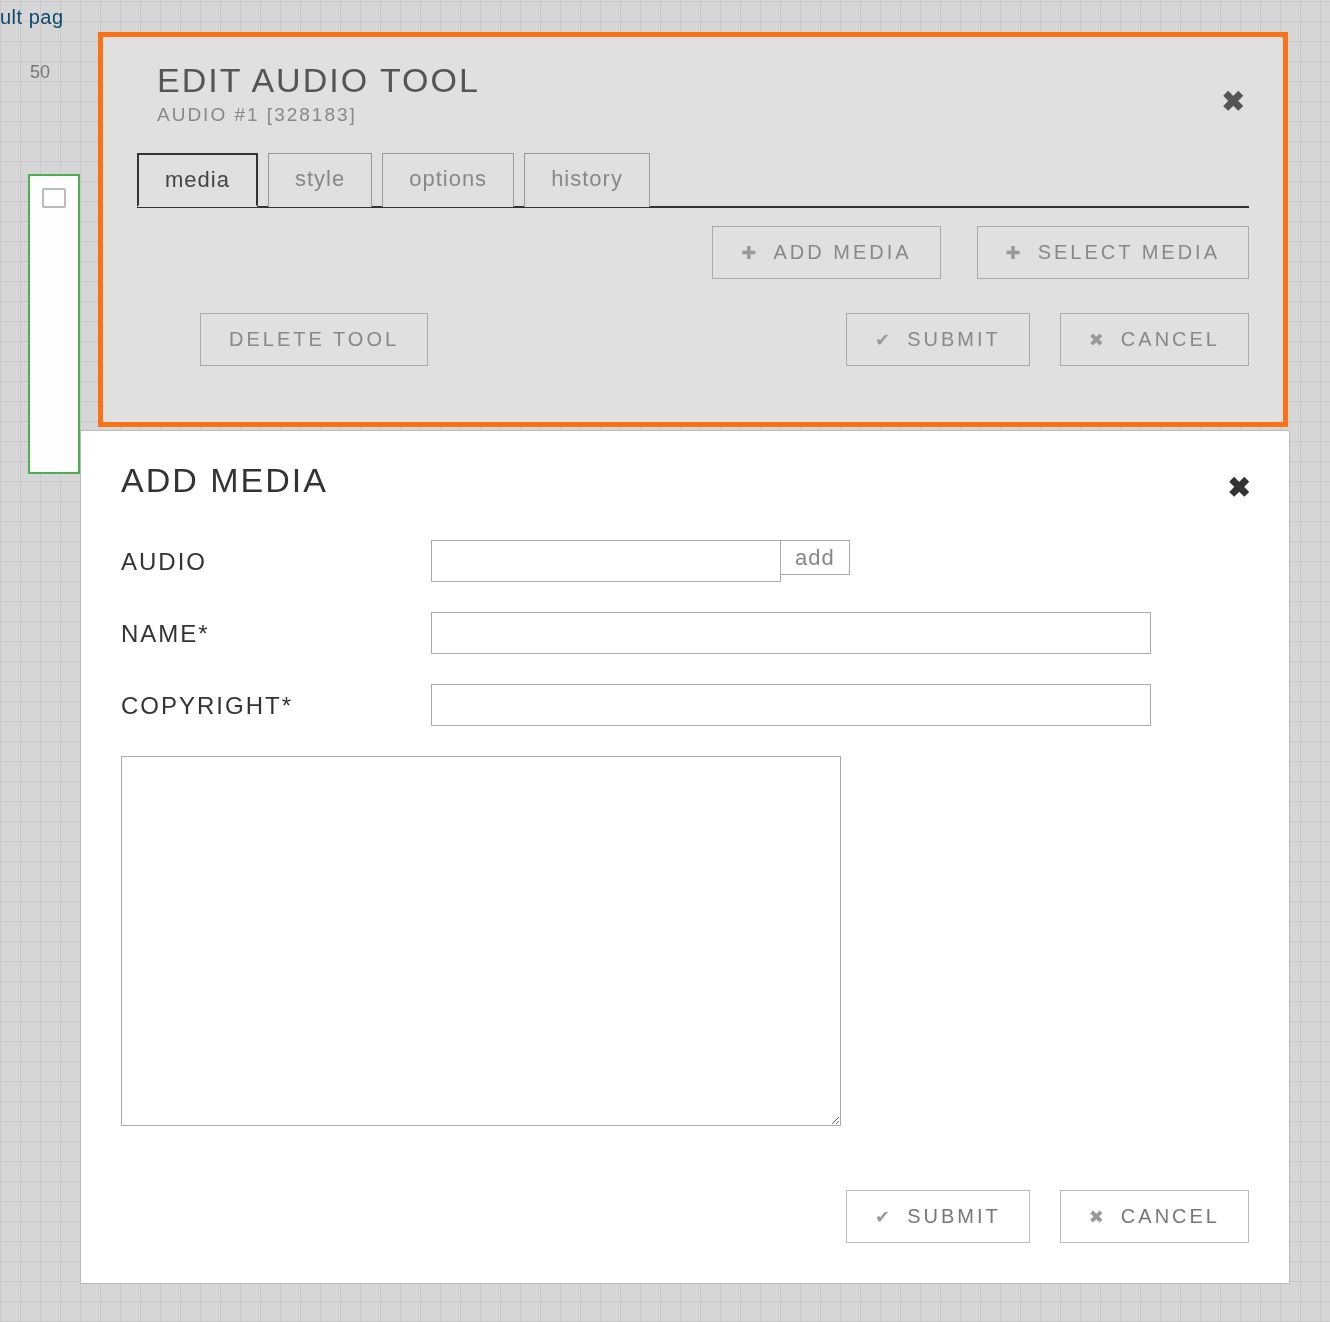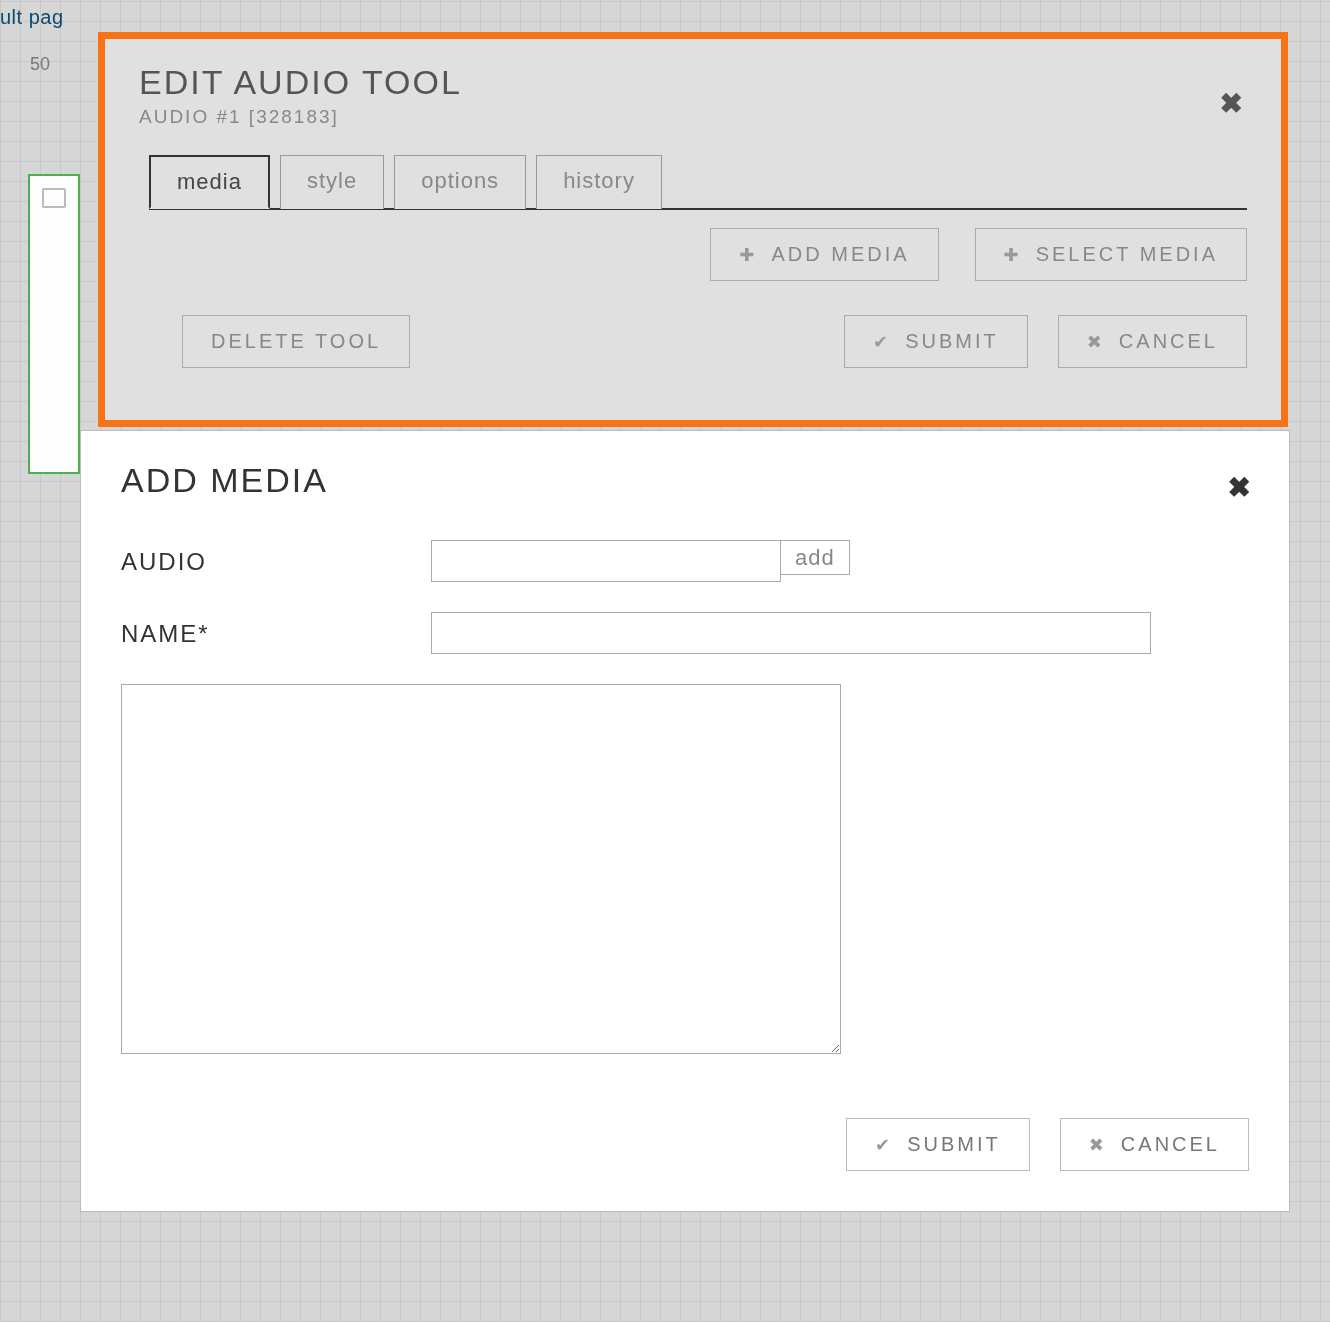--- a/index.html
+++ b/index.html
@@ -23,21 +23,21 @@
     .bg-label {
       position: absolute;
       top: 6px;
       left: 0;
       font-size: 20px;
       color: #0c4a6e;
       letter-spacing: 0.5px;
     }
     .ruler-tick {
       position: absolute;
-      top: 54px;
+      top: 62px;
       left: 30px;
       font-size: 18px;
       color: #777;
     }
     .green-box {
       position: absolute;
       top: 174px;
       left: 28px;
       width: 52px;
       height: 300px;
@@ -55,21 +55,22 @@
     }
 
     
     .modal-edit {
       position: absolute;
       top: 32px;
       left: 98px;
       width: 1190px;
       height: 395px;
       background: #e0e0e0;
-      border: 7px solid #f97316;
+      border: 5px solid #f97316;
+      padding-left: 20px;
     }
     .modal-edit .header {
       padding: 24px 34px 6px 34px;
     }
     .modal-edit .title {
       font-size: 34px;
       font-weight: 400;
       letter-spacing: 2px;
       color: #555;
     }
@@ -83,21 +84,21 @@
       position: absolute;
       top: 48px;
       right: 38px;
       font-size: 28px;
       color: #555;
       cursor: pointer;
       font-weight: bold;
     }
     .tabs {
       display: flex;
-      margin: 20px 34px 0 44px;
+      margin: 20px 34px 0 14px;
       border-bottom: 2px solid #333;
       gap: 10px;
     }
     .tab {
       padding: 12px 26px;
       border: 1px solid #999;
       border-bottom: none;
       font-size: 22px;
       letter-spacing: 1px;
       color: #888;
@@ -301,20 +302,26 @@
       </div>
     </div>
 
     <div class="form-row">
       <div class="form-label">NAME*</div>
       <div class="form-control">
         <input type="text" class="text-input" value="" style="">
       </div>
     </div>
 
+    <div class="form-row">
+      <div class="form-label">COPYRIGHT*</div>
+      <div class="form-control">
+        <input type="text" class="text-input" value="" style="">
+      </div>
+    </div>
 
     <div class="form-row">
       <div class="form-control">
         <textarea class="textarea" style=""></textarea>
       </div>
     </div>
 
     <div class="footer-row" style="justify-content:flex-end;">
       <div class="footer-right">
         <button class="btn">

